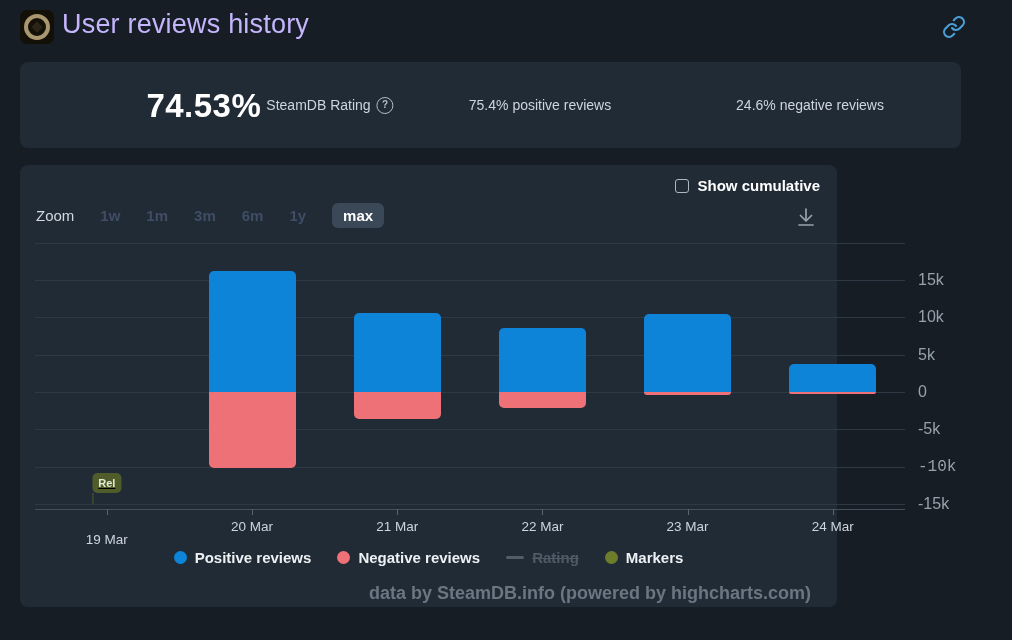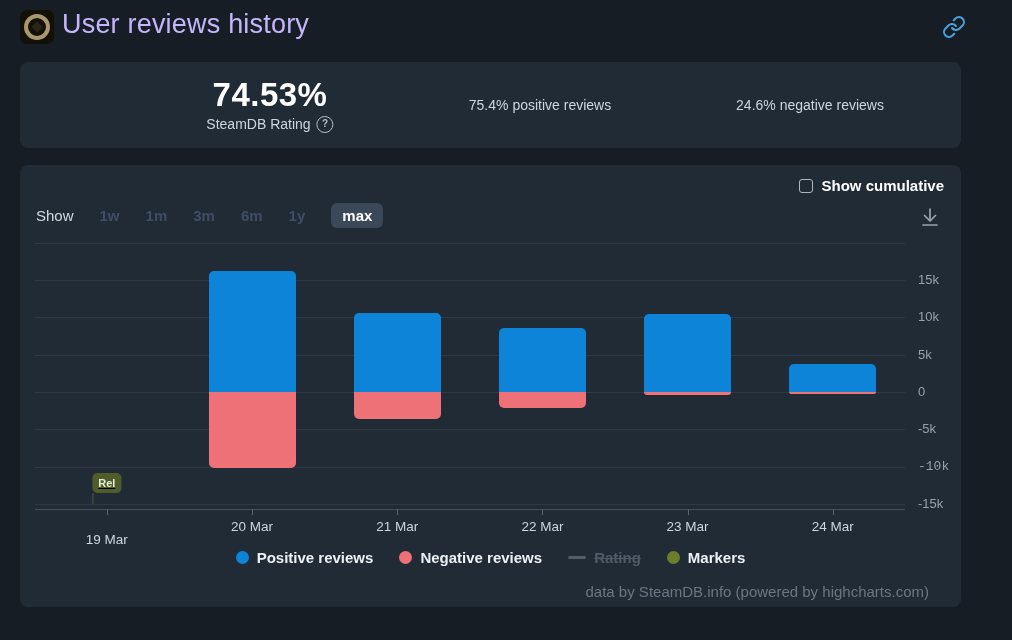--- a/index.html
+++ b/index.html
@@ -7,61 +7,61 @@
 
   
   .app-icon{position:absolute;left:20px;top:10px;width:34px;height:34px;border-radius:7px;background:#131008;}
   .app-icon .ring{position:absolute;left:4px;top:4px;width:18px;height:18px;border:4px solid #a8976f;border-radius:50%;}
   .app-icon .core{position:absolute;left:13px;top:13px;width:8px;height:8px;background:#2c2517;transform:rotate(45deg);}
   .page-title{position:absolute;left:62px;top:9px;font-size:27px;font-weight:500;color:#c4b5fd;letter-spacing:.2px;}
   .link-btn{position:absolute;right:46px;top:15px;width:24px;height:24px;cursor:pointer;}
 
   
   .stats-panel{position:absolute;left:20px;top:62px;width:941px;height:86px;background:#212b36;border-radius:8px;}
-  .stat{position:absolute;top:0;height:100%;transform:translateX(-50%);display:flex;flex-direction:column;align-items:center;justify-content:center;gap:5px;text-align:center;}
+  .stat{position:absolute;top:0;height:100%;transform:translateX(-50%);display:flex;flex-direction:row;align-items:center;justify-content:center;gap:5px;text-align:center;}
   .stat .big{font-size:33px;font-weight:700;color:#ffffff;letter-spacing:.5px;line-height:1;}
   .stat .cap{font-size:14px;color:#cdd6de;display:flex;align-items:center;gap:6px;line-height:1;}
   .sentiment-label{font-size:15px;font-weight:500;}
   .qmark{width:15px;height:15px;border:1.5px solid #b4bfc8;border-radius:50%;font-size:10px;font-weight:700;color:#b4bfc8;display:inline-flex;align-items:center;justify-content:center;}
   .face{position:relative;width:30px;height:30px;border-radius:50%;background:radial-gradient(circle at 38% 28%, #ffd96b 15%, #f8ae24 85%);}
   .face .eye{position:absolute;top:11px;width:7px;height:3px;border-radius:50%;background:#76480f;}
   .face .eye.l{left:5px}.face .eye.r{left:17px}
   .face .mouth{position:absolute;left:8px;top:16px;width:13px;height:7px;border-bottom:2.5px solid #76480f;border-radius:0 0 12px 12px;transform:rotate(-8deg);}
 
   
-  .chart-panel{position:absolute;left:20px;top:165px;width:941px;height:442px;background:#212b36;border-radius:8px;}
+  .chart-panel{position:absolute;left:20px;top:165px;width:817px;height:442px;background:#212b36;border-radius:8px;}
   .cumulative-row{position:absolute;top:12px;right:17px;display:flex;align-items:center;gap:8px;cursor:pointer;}
   .checkbox{appearance:none;-webkit-appearance:none;width:14px;height:14px;border:1.5px solid #aeb8c1;border-radius:3px;background:transparent;margin:0;cursor:pointer;}
   .cumulative-label{font-size:15px;font-weight:700;color:#ffffff;}
   .zoom-row{position:absolute;left:16px;top:36px;display:flex;align-items:center;gap:26px;font-size:15px;height:28px;}
   .zoom-title{color:#d2d9df;}
   .zoom-opt{color:#3f4d66;font-weight:700;cursor:pointer;}
   .zoom-opt.active{background:#3a4857;color:#ffffff;padding:4px 11px;border-radius:6px;}
   .download-btn{position:absolute;right:19px;top:40px;width:24px;height:24px;cursor:pointer;}
 
   .chart-area{position:absolute;inset:0;}
   .gridline{position:absolute;left:15px;width:870px;height:1px;background:#2f3945;}
-  .ylabel{position:absolute;left:898px;font-size:13px;color:#96a1ab;line-height:16px;}
+  .ylabel{position:absolute;left:898px;font-size:16px;color:#96a1ab;line-height:16px;}
   .axis-line{position:absolute;left:15px;width:870px;height:1px;background:#46505c;}
   .xtick{position:absolute;width:1px;height:6px;background:#5a6470;}
   .xlabel{position:absolute;width:70px;margin-left:-35px;text-align:center;font-size:13.5px;color:#ccd5dd;}
   .bar{position:absolute;width:87px;}
   .bar.pos{border-radius:5px 5px 0 0;}
   .bar.neg{border-radius:0 0 5px 5px;}
 
   .rel-wrap{position:absolute;transform:translateX(-50%);display:flex;flex-direction:column;align-items:flex-start;text-decoration:underline;}
   .rel-badge{background:#505d2b;color:#e3e9d3;font-size:11px;font-weight:700;padding:3px 6px;border-radius:5px;line-height:1.3;}
   .rel-stem{width:1px;height:12px;background:#505d2b;}
 
   .legend{position:absolute;left:0;right:0;top:384px;display:flex;justify-content:center;align-items:center;gap:26px;}
   .legend-item{display:flex;align-items:center;gap:8px;font-size:15px;font-weight:600;color:#eef1f3;cursor:pointer;}
   .legend-dot{width:13px;height:13px;border-radius:50%;}
   .legend-dash{width:18px;height:3px;border-radius:2px;}
   .legend-item.disabled .legend-label{color:#4f5a66;text-decoration:line-through;}
-  .credits{position:absolute;right:32px;top:418px;font-size:15px;color:#6c7682;}
+  .credits{position:absolute;right:26px;top:418px;font-size:18px;color:#6c7682;font-weight:bold;}
 </style>
 </head>
 <body>
 
 <div class="page">
 
   <div class="app-icon">
     <div class="ring"></div>
     <div class="core"></div>
   </div>
@@ -89,21 +89,21 @@
     </div>
   </div>
 
   <div class="chart-panel">
     <div class="cumulative-row">
       <input type="checkbox" class="checkbox" style="">
       <span class="cumulative-label">Show cumulative</span>
     </div>
 
     <div class="zoom-row" id="zoom-row">
-      <span class="zoom-title">Show</span>
+      <span class="zoom-title">Zoom</span>
     <span class="zoom-opt">1w</span>
         <span class="zoom-opt">1m</span>
         <span class="zoom-opt">3m</span>
         <span class="zoom-opt">6m</span>
         <span class="zoom-opt">1y</span>
         <span class="zoom-opt active">max</span>
       </div>
 
     <div class="download-btn">
       <svg width="24" height="24" viewBox="0 0 24 24" fill="none" stroke="#99a3ad" stroke-width="1.7" stroke-linecap="round" stroke-linejoin="round">

